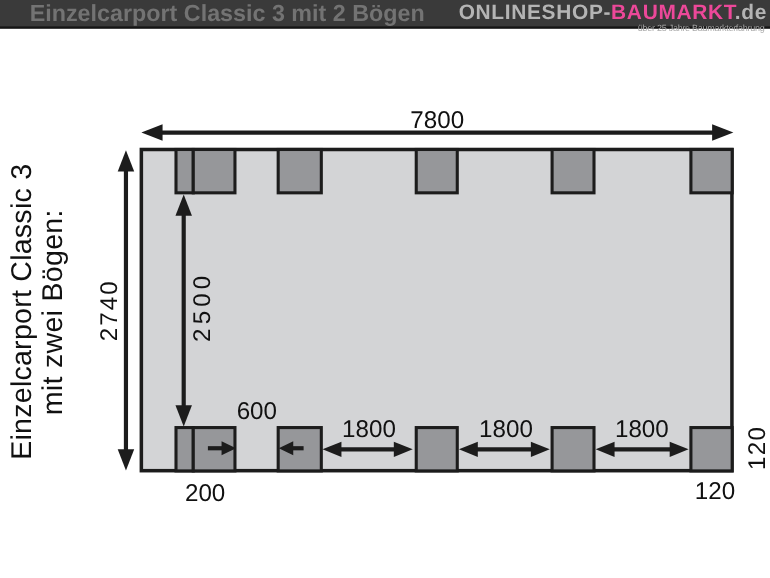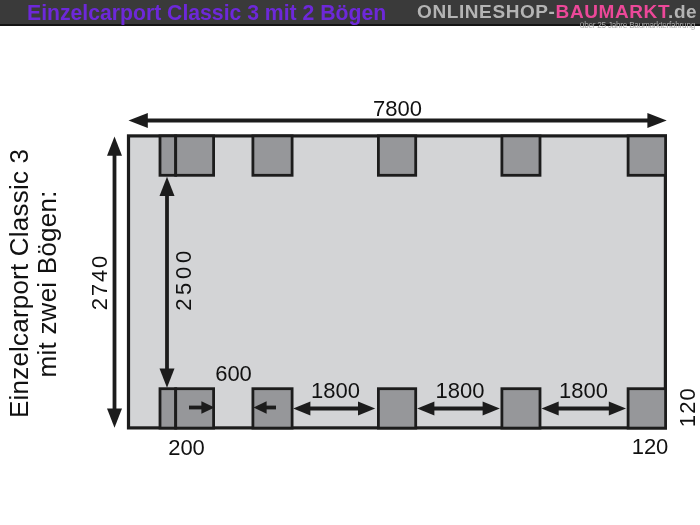--- a/index.html
+++ b/index.html
@@ -1,18 +1,18 @@
 <!DOCTYPE html>
 <html><head>
 <meta charset="utf-8">
 <style>
   html,body{margin:0;padding:0;}
   body{width:700px;height:525px;background:#ffffff;font-family:"Liberation Sans",sans-serif;position:relative;overflow:hidden;}
   .hdr{position:absolute;left:0;top:0;width:700px;height:24px;background:#3a3a3a;border-bottom:2px solid #141414;}
-  .hdrtitle{position:absolute;left:27px;top:1px;font-size:21.2px;font-weight:bold;color:#6d28d9;letter-spacing:0px;text-align:right;}
+  .hdrtitle{position:absolute;left:27px;top:1px;font-size:21.2px;font-weight:bold;color:#737373;letter-spacing:0px;text-align:right;}
   .logo{position:absolute;left:417px;top:1px;font-size:19px;font-weight:bold;color:#b4b4b4;letter-spacing:0.6px;}
   .logo .grn{color:#ec4899;}
   .tagline{position:absolute;right:5px;top:5px;font-size:8.2px;letter-spacing:-0.25px;color:#a9a9a9;margin-top:16px;}
   svg{position:absolute;left:0;top:0;}
   text{fill:#111111;}
 </style>
 </head>
 <body>
 
 <div class="hdr"></div>

